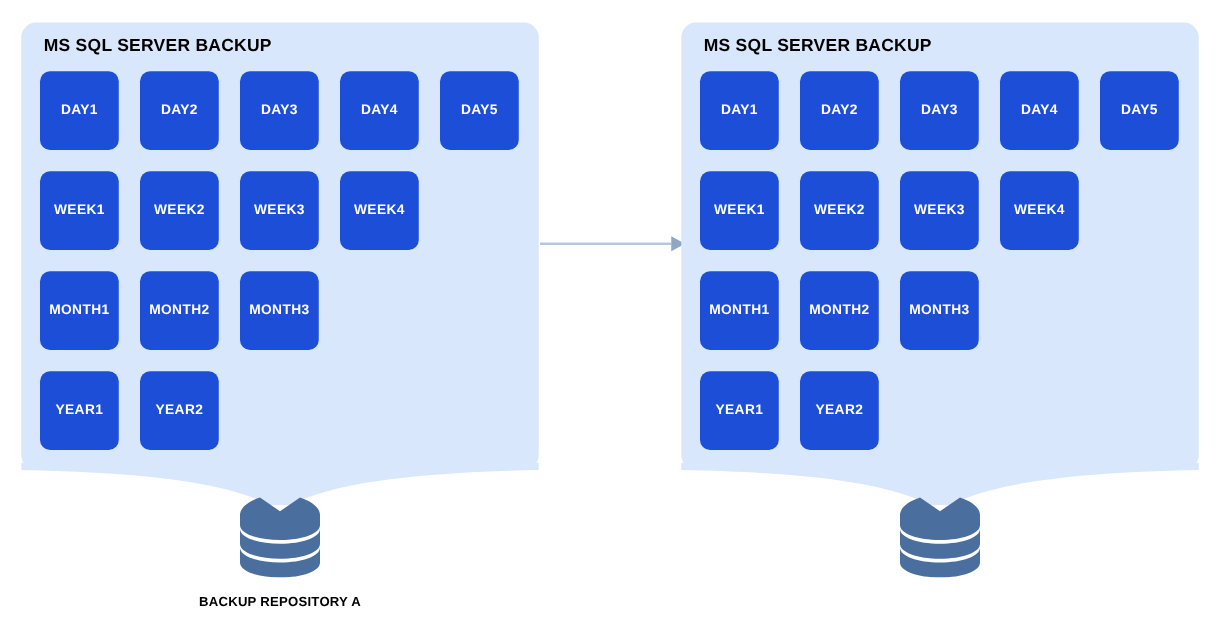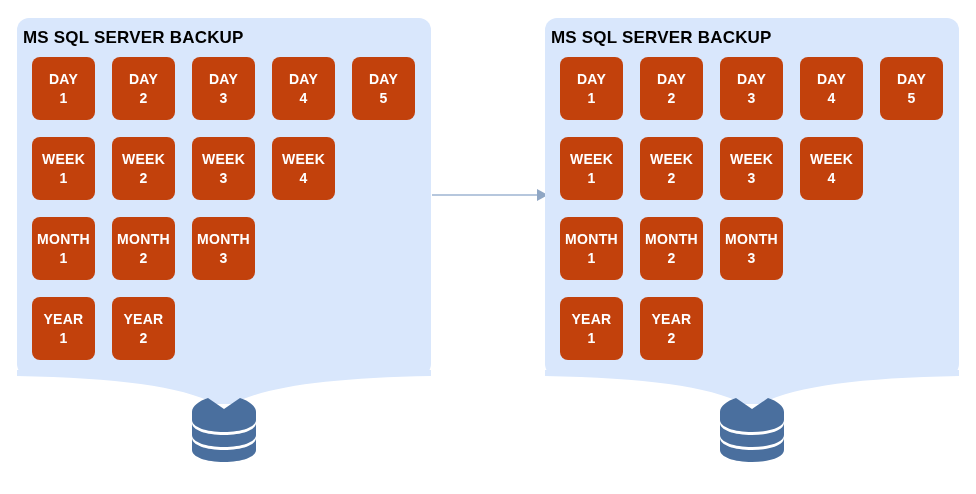--- a/index.html
+++ b/index.html
@@ -43,23 +43,23 @@
     position: absolute;
     top: 18px;
     background: #d9e7fc;
     border-radius: 12px;
   }
   .panel-a { left: 17px;  width: 414px; height: 358px; }
   .panel-b { left: 17px;  width: 414px; height: 358px; }
 
   .panel-title {
     position: absolute;
-    left: 6px;
+    left: 18px;
     top: 10px;
-    font-size: 17px;
+    font-size: 14px;
     font-weight: bold;
     color: #000000;
     letter-spacing: 0.2px;
     white-space: nowrap;
   }
 
   .tile-grid {
     position: absolute;
     left: 15px;
     top: 39px;
@@ -68,27 +68,27 @@
   .tile-row {
     display: flex;
     gap: 17px;
     margin-bottom: 17px;
     height: 63px;
   }
   .tile {
     width: 63px;
     height: 63px;
     border-radius: 8px;
-    background: #c2410c;
+    background: #1d4ed8;
     color: #ffffff;
     display: flex;
-    flex-direction: column;
+    flex-direction: row;
     align-items: center;
     justify-content: center;
-    font-size: 14px;
+    font-size: 11px;
     font-weight: bold;
     line-height: 1.35;
     letter-spacing: 0.3px;
     box-sizing: border-box;
   }
   .tile .tile-unit { display: block; }
   .tile .tile-num  { display: block; font-weight: bold; }
 
   
   .db-icon {
@@ -208,20 +208,21 @@
     </div>
 
     <svg class="db-icon" viewBox="0 0 68 66">
       <g fill="#4a6f9e">
         <path d="M 34 13 L 18 2 C 9 5 2 10 2 16 L 2 24 C 2 31 16 36 34 36 C 52 36 66 31 66 24 L 66 16 C 66 10 59 5 50 2 Z"></path>
         <path d="M 2 27 L 2 39 C 2 46 16 51 34 51 C 52 51 66 46 66 39 L 66 27 C 66 34 52 39 34 39 C 16 39 2 34 2 27 Z"></path>
         <path d="M 2 42 L 2 54 C 2 61 16 66 34 66 C 52 66 66 61 66 54 L 66 42 C 66 49 52 54 34 54 C 16 54 2 49 2 42 Z"></path>
       </g>
     </svg>
 
+    <div class="db-label">BACKUP REPOSITORY A</div>
   </div>
 
   <svg class="connector" viewBox="0 0 116 30">
     <line x1="0" y1="15" x2="105" y2="15" stroke="#b6c7dd" stroke-width="2"></line>
     <polygon points="105,9 116,15 105,21" fill="#8fa6c4"></polygon>
   </svg>
 
   <div class="backup-group group-b">
 
     <svg class="funnel-svg" viewBox="0 0 448 50" preserveAspectRatio="none">

